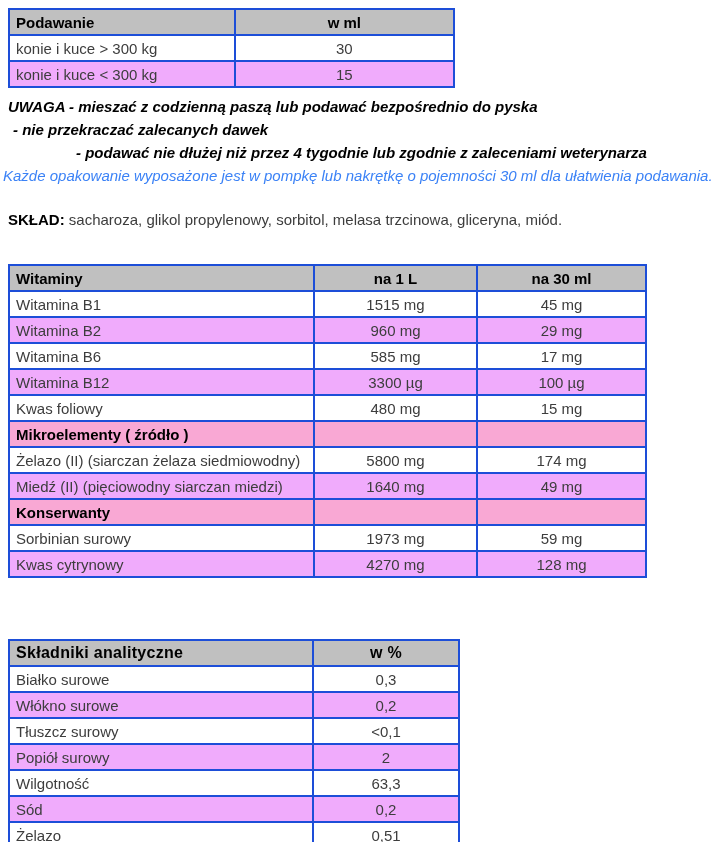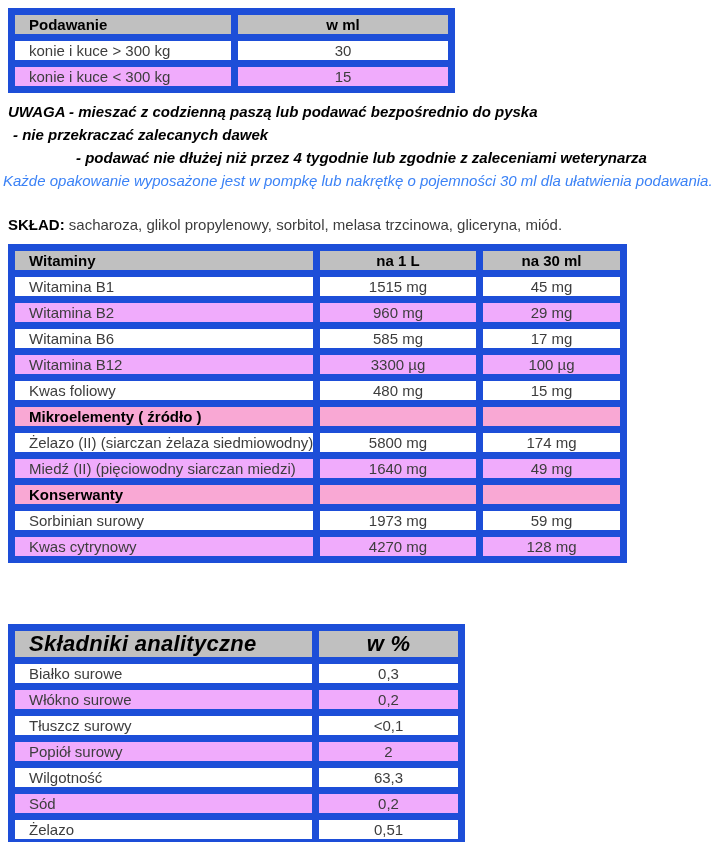--- a/index.html
+++ b/index.html
@@ -6,39 +6,39 @@
   html, body { background: #ffffff; }
   body {
     width: 727px; height: 842px;
     font-family: "Liberation Sans", "DejaVu Sans", sans-serif;
     font-size: 15px; color: #3d3d3d;
     position: relative; overflow: hidden;
   }
   .page { padding: 8px 0 0 8px; }
 
   table { border-collapse: collapse; border: 2px solid #000; table-layout: fixed; }
-  th, td { border: 7px solid #1d4ed8; height: 26px; padding: 0 14px; vertical-align: middle; overflow: hidden; white-space: nowrap; }
+  th, td { border: 2px solid #1d4ed8; height: 26px; padding: 0 6px; vertical-align: middle; overflow: hidden; white-space: nowrap; }
   th { background: #c0c0c0; color: #000; font-weight: bold; text-align: left; }
   td.center, th.center { text-align: center; }
   tr.stripe td { background: #f0abfc; }
   tr.section td { background: #f9a8d4; color: #000; font-weight: bold; }
 
   .dosage-table { width: 447px; }
   .dosage-table .c1 { width: 218px; }
   .dosage-table .c2 { width: 212px; }
 
-  .nutrients-table { width: 612px; margin-top: 11px; }
+  .nutrients-table { width: 612px; margin-top: 36px; }
   .nutrients-table .c1 { width: 305px; }
   .nutrients-table .c2 { width: 163px; }
-  .nutrients-table .c3 { width: 144px; text-align: center; }
+  .nutrients-table .c3 { width: 169px; text-align: center; }
 
   .analytical-table { width: 450px; margin-top: 61px; }
   .analytical-table .c1 { width: 304px; }
   .analytical-table .c2 { width: 146px; }
-  .analytical-table th { font-size: 22px; letter-spacing: 0.3px; font-style: italic; }
+  .analytical-table th { font-size: 16px; letter-spacing: 0.3px; }
 
   .notes { margin-top: 7px; }
   .notes p { line-height: 23px; font-style: italic; }
   .note-bold { font-weight: bold; color: #000; }
   .indent-1 { margin-left: 5px; }
   .indent-2 { margin-left: 68px; }
   .note-plain { color: #3b82f6; margin-left: -5px; }
 
   .composition { margin-top: 24px; color: #3d3d3d; }
   .composition .label { font-weight: bold; color: #000; }

